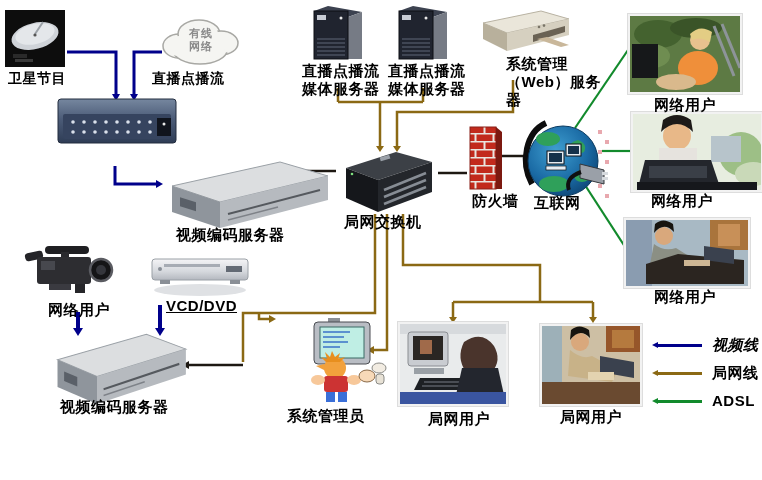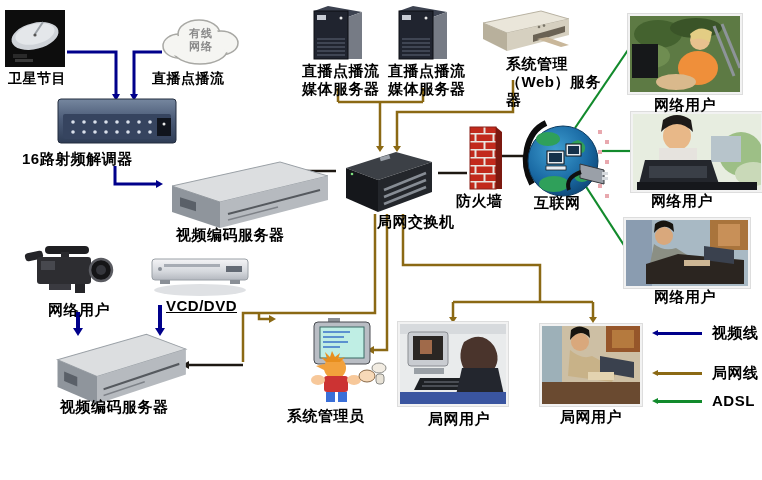--- a/index.html
+++ b/index.html
@@ -148,21 +148,20 @@
           <circle cx="49" cy="36" r="1.8"></circle>
         <circle cx="60" cy="36" r="1.8"></circle>
           <circle cx="71" cy="36" r="1.8"></circle>
           <circle cx="82" cy="36" r="1.8"></circle>
           <circle cx="93" cy="36" r="1.8"></circle>
       </g>
       <rect x="100" y="22" width="14" height="18" fill="#10141d"></rect>
       <circle cx="107" cy="28" r="1.5" fill="#e8e8e8"></circle>
     </svg>
   </div>
-  <div class="lbl" style="left:22px;top:150px;">16路射频解调器</div>
 
   <div class="node" style="left:158px;top:156px;width:175px;height:72px;">
     <svg width="175" height="72" viewBox="0 0 175 72">
       <polygon points="14,30 122,6 170,20 62,46" fill="#dcdee0" stroke="#9aa0a6" stroke-width="1"></polygon>
       <polygon points="14,30 62,46 62,72 14,56" fill="#8f959c"></polygon>
       <polygon points="62,46 170,20 170,44 62,72" fill="#b6babf"></polygon>
       <line x1="70" y1="58" x2="162" y2="34" stroke="#55595e" stroke-width="2"></line>
       <line x1="70" y1="64" x2="120" y2="51" stroke="#7e8288" stroke-width="1.5"></line>
       <rect x="22" y="34" width="16" height="9" fill="#5a6068" transform="skewY(18)"></rect>
     </svg>
@@ -228,37 +227,37 @@
       <polygon points="44,34 98,16 98,46 44,66" fill="#23262b"></polygon>
       <g stroke="#868c94" stroke-width="2.5">
         <line x1="50" y1="44" x2="92" y2="27"></line>
         <line x1="50" y1="51" x2="92" y2="34"></line>
         <line x1="50" y1="58" x2="92" y2="41"></line>
       </g>
       <rect x="46" y="10" width="10" height="4" fill="#9aa0a8" transform="rotate(-17 51 12)"></rect>
       <circle cx="18" cy="28" r="1.3" fill="#7ee07e"></circle>
     </svg>
   </div>
-  <div class="lbl" style="left:344px;top:213px;margin-left:33px;">局网交换机</div>
+  <div class="lbl" style="left:344px;top:213px;">局网交换机</div>
 
   <div class="node" style="left:467px;top:126px;width:36px;height:64px;">
     <svg width="36" height="64" viewBox="0 0 36 64">
       <defs>
         <pattern id="brick" width="18" height="16" patternUnits="userSpaceOnUse">
           <rect width="18" height="16" fill="#e9e5df"></rect>
           <rect x="0.5" y="0.5" width="16" height="6.5" style="fill:var(--c-brick)"></rect>
           <rect x="-8.5" y="8.5" width="16" height="6.5" style="fill:var(--c-brick)"></rect>
           <rect x="9.5" y="8.5" width="16" height="6.5" style="fill:var(--c-brick)"></rect>
         </pattern>
       </defs>
       <rect x="3" y="1" width="26" height="62" fill="url(#brick)" stroke="#8a2018" stroke-width="1"></rect>
       <polygon points="29,1 35,6 35,63 29,63" fill="#7c1910"></polygon>
     </svg>
   </div>
-  <div class="lbl" style="left:456px;top:192px;text-align:center;">防火墙</div>
+  <div class="lbl" style="left:472px;top:192px;text-align:center;">防火墙</div>
 
   <div class="node" style="left:518px;top:118px;width:92px;height:92px;">
     <svg width="92" height="92" viewBox="0 0 92 92">
       <defs>
         <radialGradient id="gGlobe" cx="40%" cy="35%" r="75%">
           <stop offset="0" stop-color="#3f9ed0"></stop>
             <stop offset=".6" stop-color="#1a6aa4"></stop>
             <stop offset="1" stop-color="#0c3f6e"></stop>
         </radialGradient>
       </defs>
@@ -447,21 +446,21 @@
       <circle cx="38" cy="16" r="9" fill="#d9a87c"></circle>
       <path d="M28,14 q10,-13 20,-2 l-1,-8 q-10,-7 -18,0z" fill="#17140f"></path>
       <path d="M28,24 q12,10 22,6 l26,14 -6,12 -44,-6z" fill="#c8b288"></path>
       <polygon points="58,30 92,36 92,52 58,46" fill="#3a414e"></polygon>
       <rect x="0" y="56" width="98" height="22" fill="#6a4a30"></rect>
       <rect x="46" y="46" width="26" height="8" fill="#e3d3b0"></rect>
     </svg>
   </div>
   <div class="lbl" style="left:560px;top:408px;">局网用户</div>
 
-  <div class="legend-item lg-0" style="left:652px;top:324px;">
+  <div class="legend-item lg-0" style="left:652px;top:336px;font-style:italic;">
     <span class="legend-tip"></span>
       <span class="legend-bar"></span>
     <span class="lbl">视频线</span>
   </div>
   <div class="legend-item lg-1" style="left:652px;top:364px;justify-content:center;">
     <span class="legend-tip"></span>
       <span class="legend-bar"></span>
     <span class="lbl">局网线</span>
   </div>
   <div class="legend-item lg-2" style="left:652px;top:392px;">

